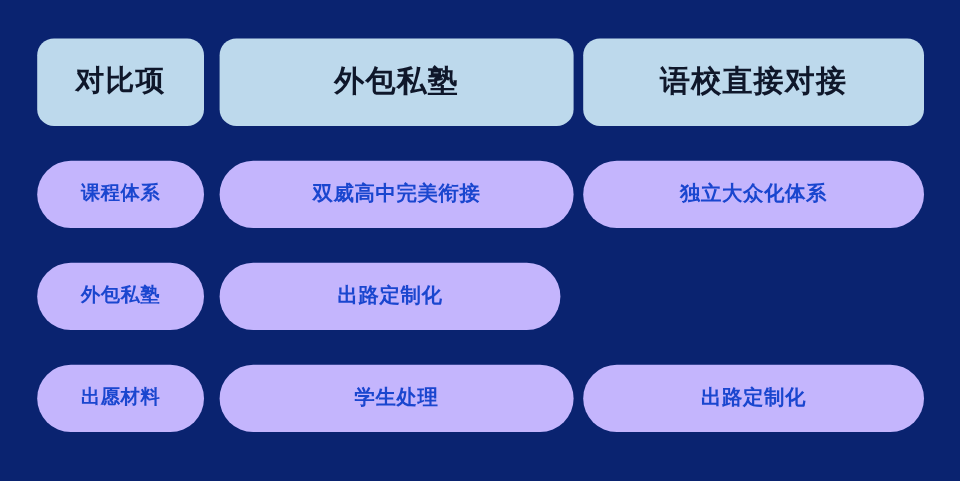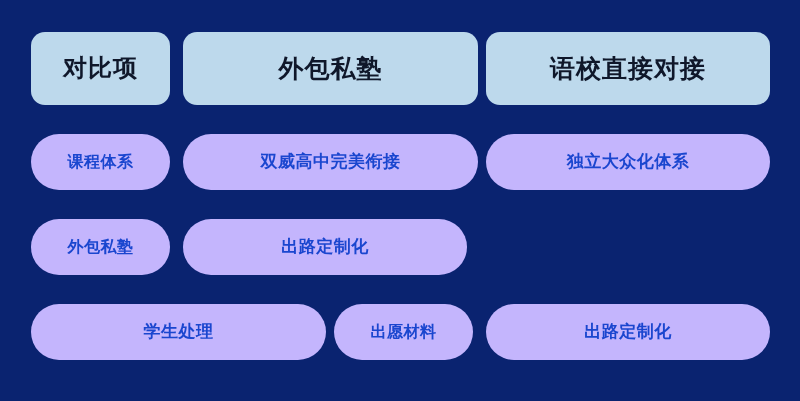--- a/index.html
+++ b/index.html
@@ -100,18 +100,18 @@
     <div class="cell body-cell col-2">双威高中完美衔接</div>
     <div class="cell body-cell col-3">独立大众化体系</div>
   </div>
 
   <div class="table-row row-body">
     <div class="cell body-cell col-1">外包私塾</div>
     <div class="cell body-cell col-3">出路定制化</div>
   </div>
 
   <div class="table-row row-body last">
+    <div class="cell body-cell col-1">出愿材料</div>
     <div class="cell body-cell col-2">学生处理</div>
-    <div class="cell body-cell col-1">出愿材料</div>
     <div class="cell body-cell col-3">出路定制化</div>
   </div>
 
 </div>
 
 </body></html>

